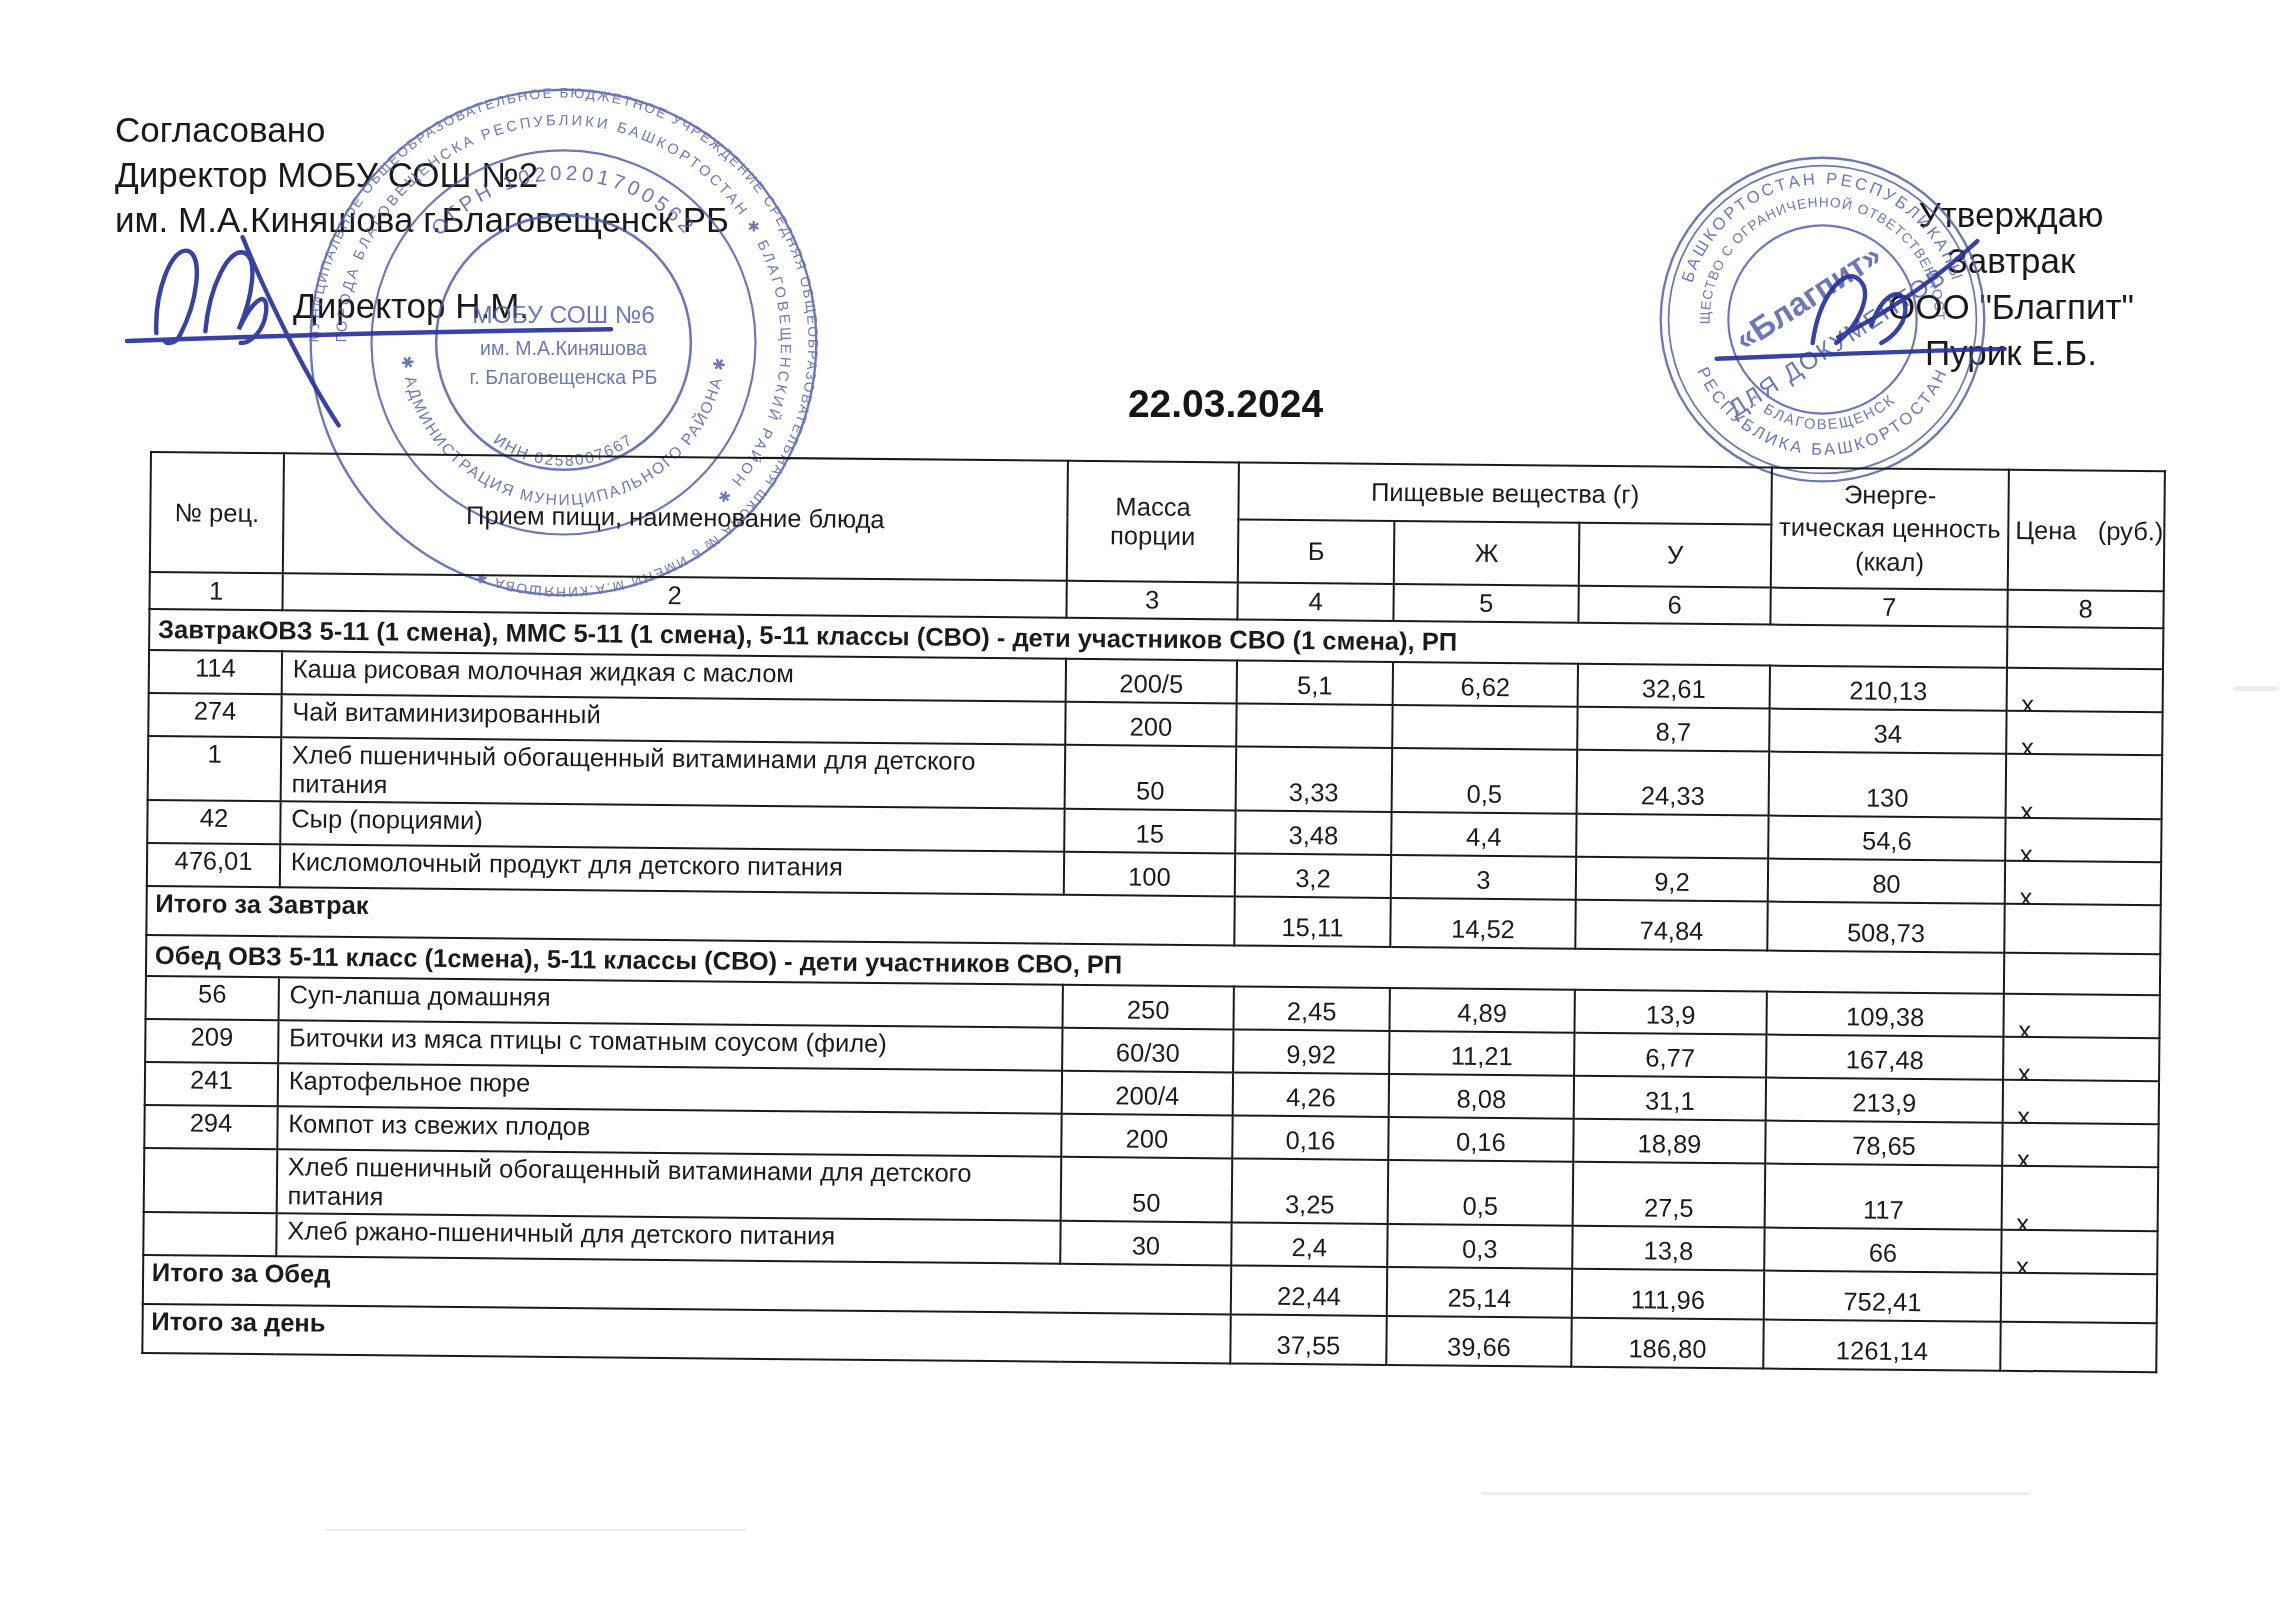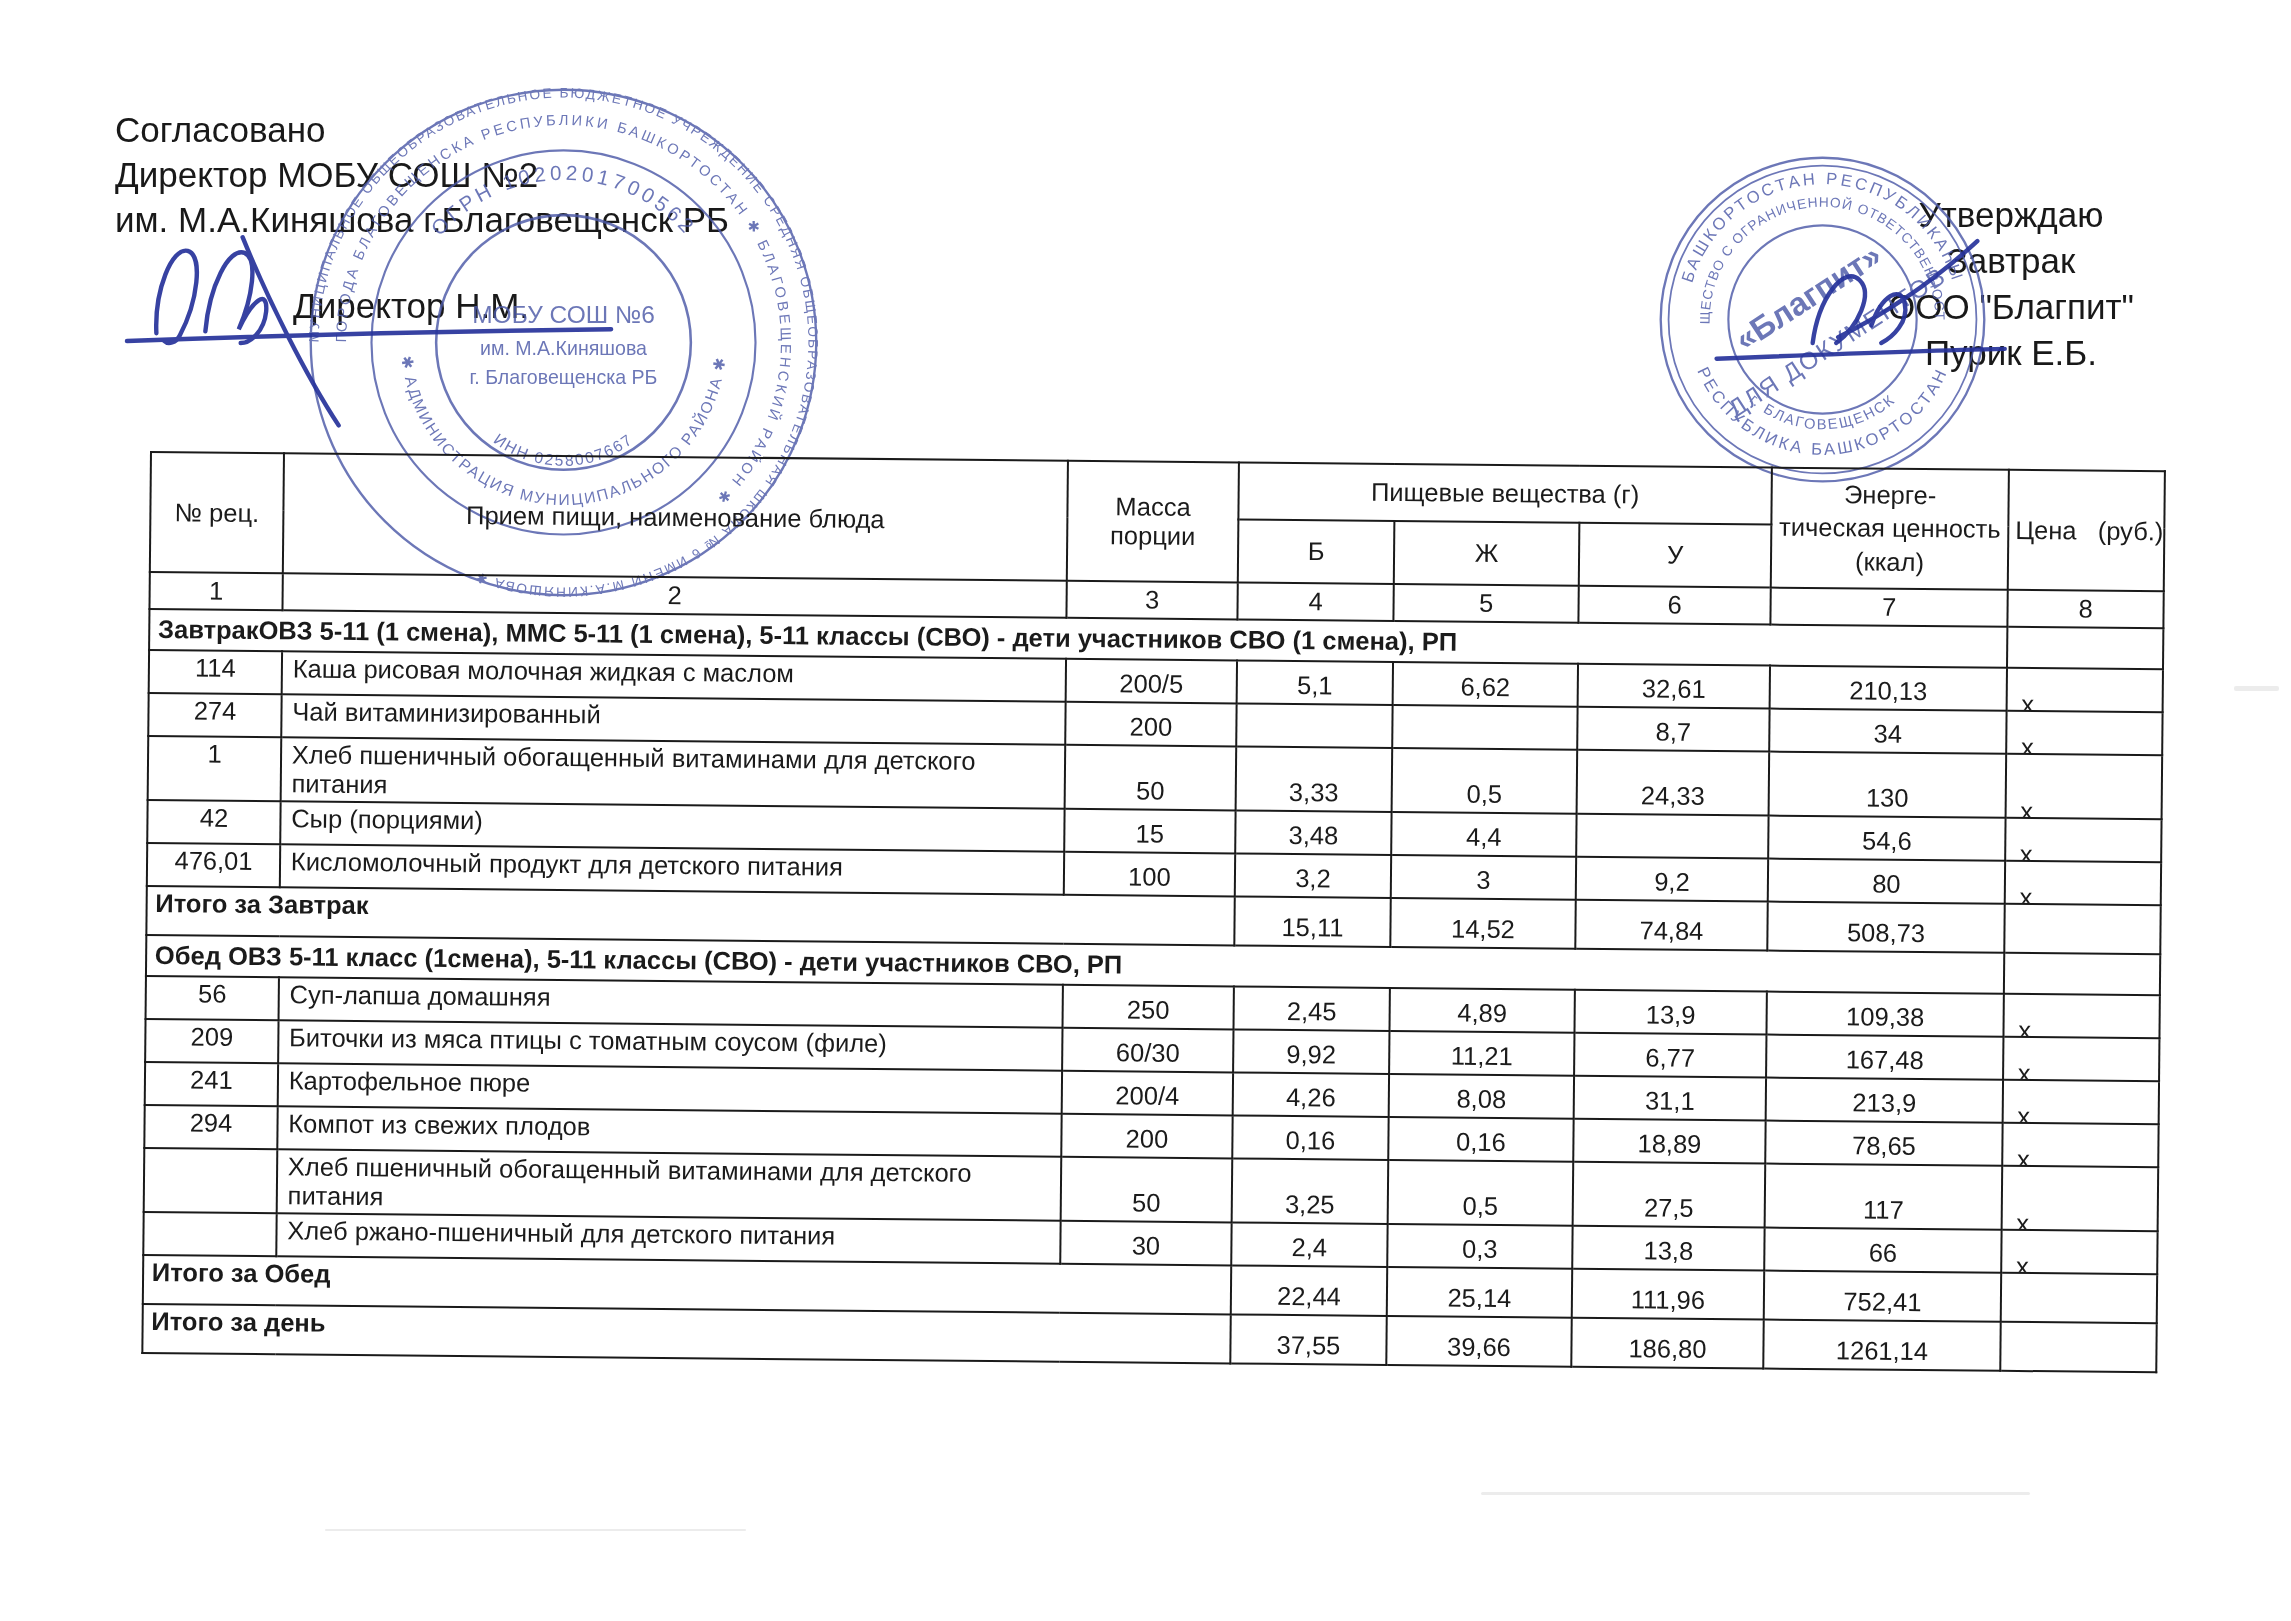--- a/index.html
+++ b/index.html
@@ -54,20 +54,21 @@
   <div class="hdr-line hl3">им. М.А.Киняшова г.Благовещенск РБ</div>
   <div class="hdr-line hl-signer">Директор Н.М.</div>
 
   <div class="hdr-right">
     <div>Утверждаю</div>
     <div>Завтрак</div>
     <div>ООО "Благпит"</div>
     <div>Пурик Е.Б.</div>
   </div>
 
+  <div class="doc-date">22.03.2024</div>
 
   <svg class="stamp stamp-left" width="529" height="529" viewBox="0 0 540 540">
     <defs>
       <path id="ls-r250" d="M 20,272 A 250,250 0 1 1 520,272 A 250,250 0 1 1 20,272"></path>
       <path id="ls-r222" d="M 48,272 A 222,222 0 1 1 492,272 A 222,222 0 1 1 48,272"></path>
       <path id="ls-ogrn" d="M 104,272 A 166,166 0 0 1 436,272"></path>
       <path id="ls-admin" d="M 104,272 A 166,166 0 0 0 436,272"></path>
       <path id="ls-inn" d="M 152,280 A 118,118 0 0 0 388,280"></path>
     </defs>
     <g fill="none" stroke="#4d5aa8">

